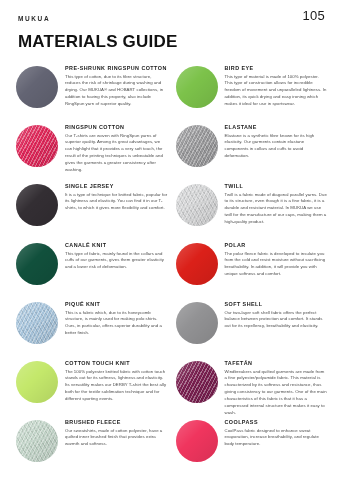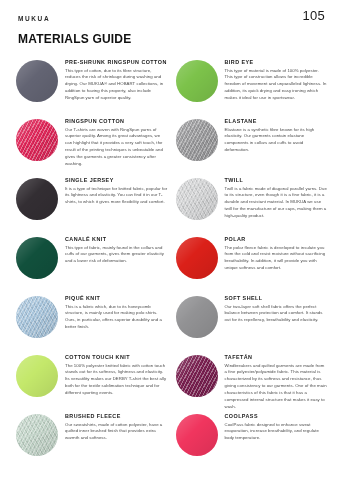--- a/index.html
+++ b/index.html
@@ -35,21 +35,21 @@
   .folio{
     font-size:13px;
     font-weight:400;
     color:#1a1a1a;
     letter-spacing:0.3px;
     line-height:1;
   }
   
   .page-title{
     padding:10px 18px 0 18px;
-    font-size:12px;
+    font-size:17px;
     font-weight:700;
     letter-spacing:0.2px;
     color:#111;
   }
   
   .grid{
     margin-top:10px;
     padding:0 12px 0 16px;
     display:grid;
     grid-template-columns:1fr 1fr;

